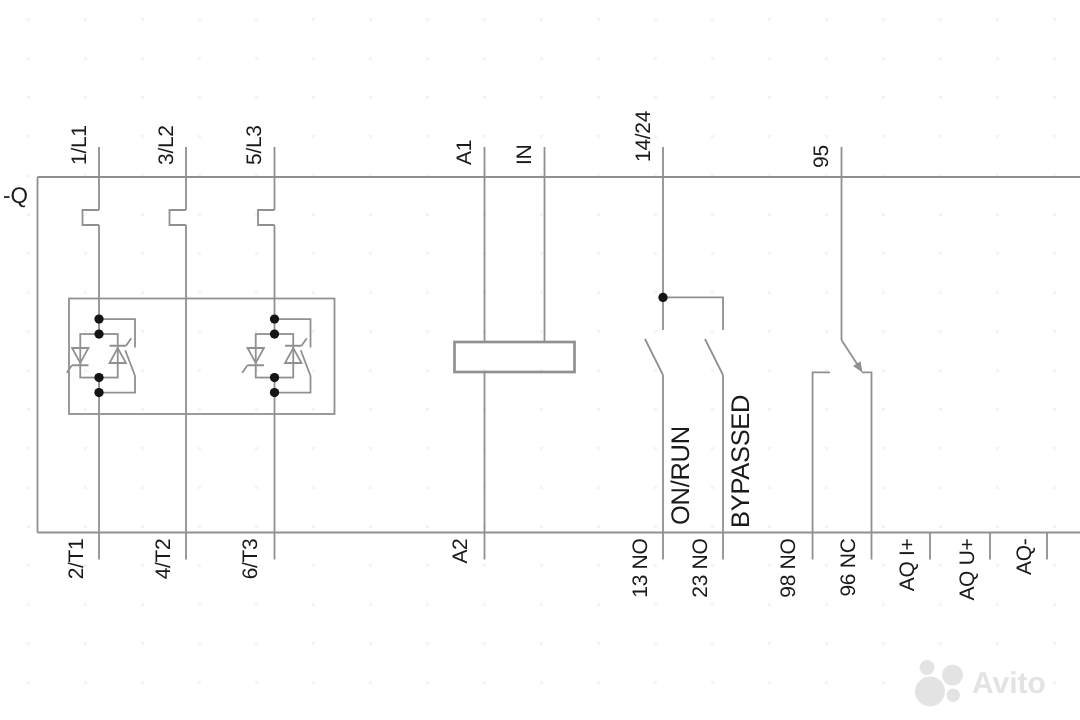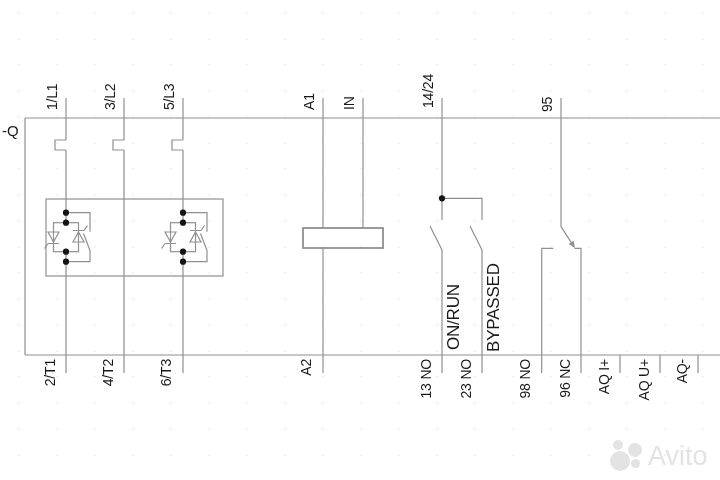--- a/index.html
+++ b/index.html
@@ -21,21 +21,21 @@
   .watermark{
     position:absolute;left:608px;top:436px;width:112px;height:40px;
     display:flex;align-items:center;gap:4px;
   }
   .wm-logo{position:relative;width:36px;height:34px;}
   .wm-c{position:absolute;border-radius:50%;background:#e3e3e3;}
   .wm-c1{width:20px;height:20px;left:2px;top:12px;}   
   .wm-c2{width:10px;height:10px;left:5px;top:1px;}    
   .wm-c3{width:14px;height:14px;left:20px;top:4px;}   
   .wm-c4{width:9px;height:9px;left:23px;top:20px;}    
-  .wm-text{font-size:27px;font-weight:normal;color:#e3e3e3;letter-spacing:0;}
+  .wm-text{font-size:20px;font-weight:bold;color:#e3e3e3;letter-spacing:0;}
 </style>
 </head>
 <body>
 
 <div class="canvas">
 
   <svg width="720" height="480" viewBox="0 0 720 480">
     <g stroke="#909090" stroke-width="1.2" fill="none">
 
       <g>

